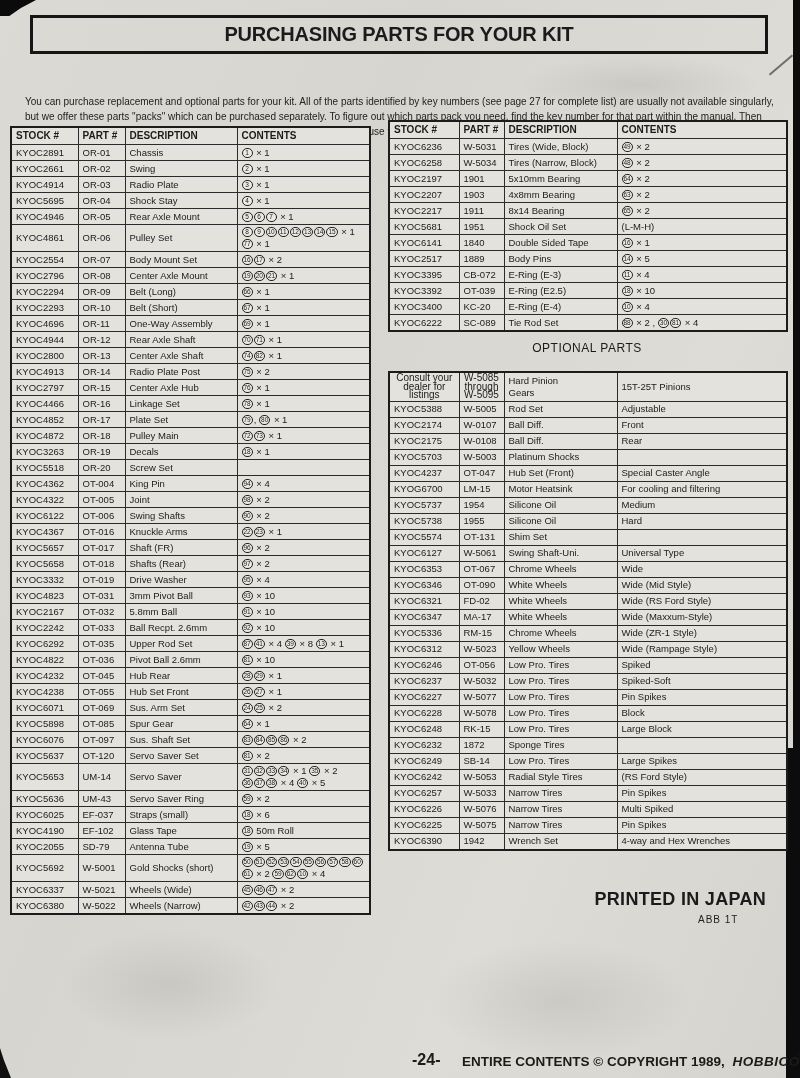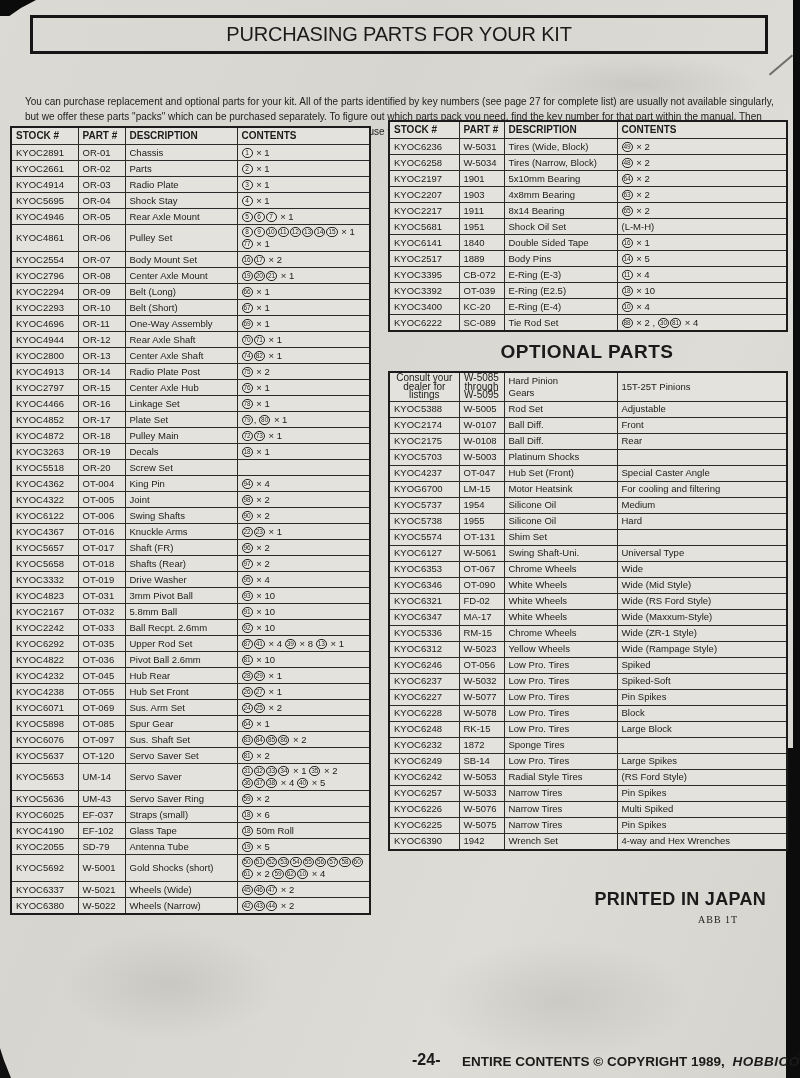--- a/index.html
+++ b/index.html
@@ -11,40 +11,40 @@
   .smudge { position:absolute; border-radius:50%; background:radial-gradient(closest-side, rgba(60,60,60,.10), rgba(60,60,60,0)); pointer-events:none; }
   .corner-tl { position:absolute; top:0; left:0; width:36px; height:16px; background:#0b0b0b;
     clip-path:polygon(0 0,100% 0,58% 50%,26% 100%,0 100%); }
   .edge-right { position:absolute; top:0; right:0; width:7px; height:100%; background:#0c0c0c; }
   .edge-right-wide { position:absolute; bottom:0; right:0; width:14px; height:330px; background:#0c0c0c; }
   .corner-bl { position:absolute; bottom:0; left:0; width:11px; height:30px; background:#101010;
     clip-path:polygon(0 0,35% 40%,100% 100%,0 100%); }
   .stroke-tr { position:absolute; right:4px; top:64px; width:30px; height:2px; background:#4a4a4a; transform:rotate(-40deg); opacity:.75; }
 
   .title-box { position:absolute; left:30px; top:15px; width:732px; height:33px; border:3px solid #161616;
-    display:flex; align-items:center; justify-content:center; font-weight:normal; font-size:20px; letter-spacing:-0.2px; }
+    display:flex; align-items:center; justify-content:center; font-weight:bold; font-size:20px; letter-spacing:-0.2px; }
   .intro { position:absolute; left:25px; top:62px; width:753px; font-size:10px; line-height:15px; color:#222;margin-top:32px; }
 
   table.tbl { position:absolute; border-collapse:collapse; border:2px solid #1c1c1c; background:#e4e2dc; table-layout:fixed; }
   .tbl th, .tbl td { border:1px solid #2b2b2b; padding:1px 4px; font-size:9.5px; line-height:12px;
     white-space:pre-line; overflow:hidden; vertical-align:middle; }
   .tbl th { text-align:left; font-weight:bold; font-size:10px; height:14px; }
   .tbl td { height:13px; }
   .tbl td.small { font-size:10px; line-height:8.5px;text-align:center; }
   .tbl-left  { left:10px;  top:126px; width:359px; }
   .tbl-right { left:388px; top:120px; width:398px; }
   .tbl-opt   { left:388px; top:371px; width:398px; }
 
   .circ { display:inline-block; border:1px solid #222; border-radius:8px; font-size:6.5px; line-height:8px;
     min-width:7px; padding:0 1px; text-align:center; vertical-align:1px; margin:0 1px 0 0; background:#eceae4; }
 
   .opt-heading { position:absolute; left:388px; top:341px; width:398px; text-align:center;
-    font-weight:bold; font-size:19px; letter-spacing:0.5px; }
+    font-weight:normal; font-size:12px; letter-spacing:0.5px; }
   .printed { position:absolute; left:388px; top:889px; width:378px; text-align:right; font-weight:bold; font-size:18px; letter-spacing:0.3px; }
-  .print-code { position:absolute; left:698px; top:914px; font-family:Liberation Serif, serif; font-size:10px; letter-spacing:1px; color:#222; }
+  .print-code { position:absolute; left:698px; top:914px; font-family:Liberation Sans, sans-serif; font-size:10px; letter-spacing:1px; color:#222; }
 
   .page-num { position:absolute; left:412px; top:1051px; font-size:16px; font-weight:bold; }
   .copyright { position:absolute; left:462px; top:1048px; font-size:13.5px; font-weight:bold; white-space:nowrap; }
   .brand { font-style:italic; letter-spacing:0.5px; position:relative; margin-left:4px; }
   .star { display:inline-block; font-size:13px; font-weight:normal; vertical-align:6px; margin-left:-5px; margin-right:-2px; transform:rotate(12deg); color:#1b1b1b; }
 </style>
 </head>
 <body>
 
 <div class="page">
@@ -82,21 +82,21 @@
     <tbody>
         <tr>
           <td class="c-stock">KYOC2891</td>
           <td class="c-part">OR-01</td>
           <td class="c-desc">Chassis</td>
           <td class="c-cont"><span class="circ">1</span> × 1</td>
         </tr>
         <tr>
           <td class="c-stock">KYOC2661</td>
           <td class="c-part">OR-02</td>
-          <td class="c-desc">Parts</td>
+          <td class="c-desc">Swing</td>
           <td class="c-cont"><span class="circ">2</span> × 1</td>
         </tr>
         <tr>
           <td class="c-stock">KYOC4914</td>
           <td class="c-part">OR-03</td>
           <td class="c-desc">Radio Plate</td>
           <td class="c-cont"><span class="circ">3</span> × 1</td>
         </tr>
         <tr>
           <td class="c-stock">KYOC5695</td>

